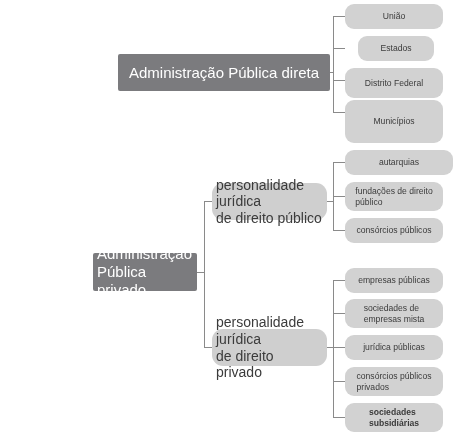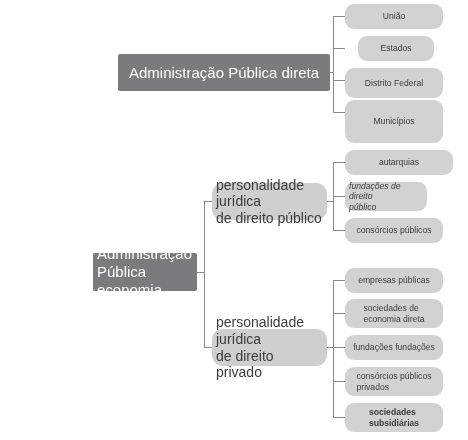--- a/index.html
+++ b/index.html
@@ -84,40 +84,40 @@
       <path d="M333 417.5 L345 417.5" stroke="#8a8a8a" stroke-width="1" fill="none" shape-rendering="crispEdges"></path>
       <path d="M197 272 L204 272" stroke="#8a8a8a" stroke-width="1" fill="none" shape-rendering="crispEdges"></path>
       <path d="M204 201.5 L204 347.5" stroke="#8a8a8a" stroke-width="1" fill="none" shape-rendering="crispEdges"></path>
       <path d="M204 201.5 L212 201.5" stroke="#8a8a8a" stroke-width="1" fill="none" shape-rendering="crispEdges"></path>
       <path d="M204 347.5 L212 347.5" stroke="#8a8a8a" stroke-width="1" fill="none" shape-rendering="crispEdges"></path>
     </svg>
 
   <div class="node root" id="node-direta" style="left: 118px; top: 54px; width: 212px; height: 37px;">Administração Pública direta</div>
 
   <div class="node root" id="node-indireta" style="left: 93px; top: 253px; width: 104px; height: 38px;">Administração
-Pública economia</div>
+Pública privado</div>
 
   <div class="node mid" id="node-pj-publico" style="left: 212px; top: 183px; width: 115px; height: 37px;">personalidade jurídica
 de direito público</div>
 
   <div class="node mid" id="node-pj-privado" style="left: 212px; top: 329px; width: 115px; height: 37px;">personalidade jurídica
 de direito privado</div>
 
   <div id="leaf-layer">
       <div class="node leaf" style="left: 345px; top: 4px; width: 98px; height: 25px;">União</div>
       <div class="node leaf" style="left: 358px; top: 36px; width: 76px; height: 25px;">Estados</div>
       <div class="node leaf" style="left: 345px; top: 68px; width: 98px; height: 30px;">Distrito Federal</div>
       <div class="node leaf" style="left: 345px; top: 100px; width: 98px; height: 43px;">Municípios</div>
       <div class="node leaf" style="left: 345px; top: 150px; width: 108px; height: 25px;">autarquias</div>
-      <div class="node leaf" style="left: 345px; top: 182px; width: 82px; height: 29px; font-style: italic;">fundações de direito
+      <div class="node leaf" style="left: 345px; top: 182px; width: 98px; height: 29px;">fundações de direito
 público</div>
       <div class="node leaf" style="left: 345px; top: 218px; width: 98px; height: 25px;">consórcios públicos</div>
       <div class="node leaf" style="left: 345px; top: 268px; width: 98px; height: 25px;">empresas públicas</div>
       <div class="node leaf" style="left: 345px; top: 299px; width: 98px; height: 29px;">sociedades de
-economia direta</div>
-      <div class="node leaf" style="left: 345px; top: 335px; width: 98px; height: 25px;">fundações fundações</div>
+empresas mista</div>
+      <div class="node leaf" style="left: 345px; top: 335px; width: 98px; height: 25px;">jurídica públicas</div>
       <div class="node leaf" style="left: 345px; top: 367px; width: 98px; height: 29px;">consórcios públicos
 privados</div>
       <div class="node leaf" style="left: 345px; top: 403px; width: 98px; height: 29px; font-weight: bold;">sociedades
 subsidiárias</div>
     </div>
 
 </div>
 
 </body></html>

